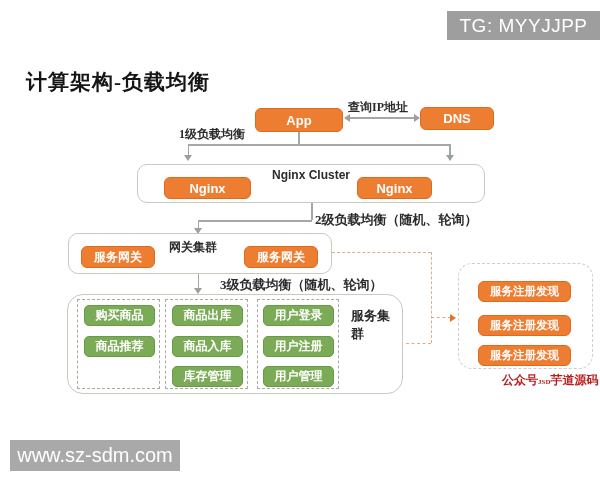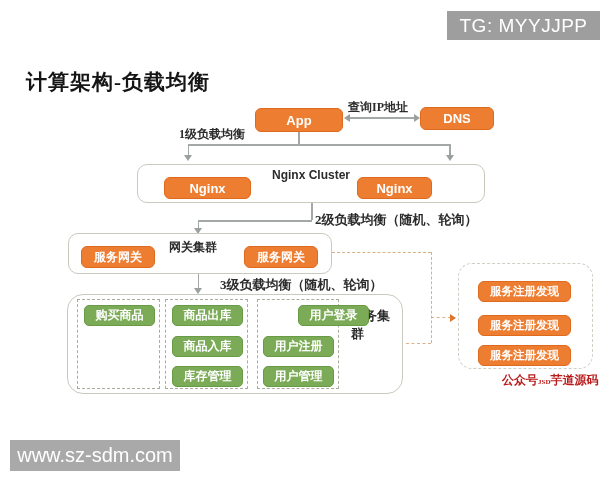--- a/index.html
+++ b/index.html
@@ -75,30 +75,31 @@
 
   <div class="ln" style="left:197.5px;top:274px;width:1.5px;height:15px;"></div>
   <div class="ah ah-down" style="left:194px;top:288px;"></div>
   <div class="lbl cn" style="left:220px;top:276px;font-size:13px;">3级负载均衡（随机、轮询）</div>
 
   <div class="cbox" style="left:67px;top:294px;width:336px;height:100px;border-radius:16px;">
     <div class="ctr-label cn" style="left:283px;top:12px;font-size:13px;">服务集群</div>
 
     <div class="dsub" style="left:9px;top:4px;width:83px;height:90px;">
       <div class="gbox cn" style="left:6px;top:5px;width:71px;height:21px;">购买商品</div>
+      <div class="gbox cn" style="left:6px;top:36px;width:71px;height:21px;">商品推荐</div>
     </div>
 
     <div class="dsub" style="left:97px;top:4px;width:83px;height:90px;">
       <div class="gbox cn" style="left:6px;top:5px;width:71px;height:21px;">商品出库</div>
       <div class="gbox cn" style="left:6px;top:36px;width:71px;height:21px;">商品入库</div>
       <div class="gbox cn" style="left:6px;top:66px;width:71px;height:21px;">库存管理</div>
     </div>
 
     <div class="dsub" style="left:189px;top:4px;width:82px;height:90px;">
-      <div class="gbox cn" style="left:5px;top:5px;width:71px;height:21px;margin-left:35px;">用户登录</div>
+      <div class="gbox cn" style="left:5px;top:5px;width:71px;height:21px;">用户登录</div>
       <div class="gbox cn" style="left:5px;top:36px;width:71px;height:21px;">用户注册</div>
       <div class="gbox cn" style="left:5px;top:66px;width:71px;height:21px;">用户管理</div>
     </div>
   </div>
 
   <div class="dln-h" style="left:332px;top:252px;width:99px;"></div>
   <div class="dln-v" style="left:431px;top:252px;height:91px;"></div>
   <div class="dln-h" style="left:431px;top:317px;width:20px;"></div>
   <div class="dln-h" style="left:406px;top:343px;width:25px;"></div>
   <div class="ah ah-right ah-orange" style="left:450px;top:314px;"></div>

